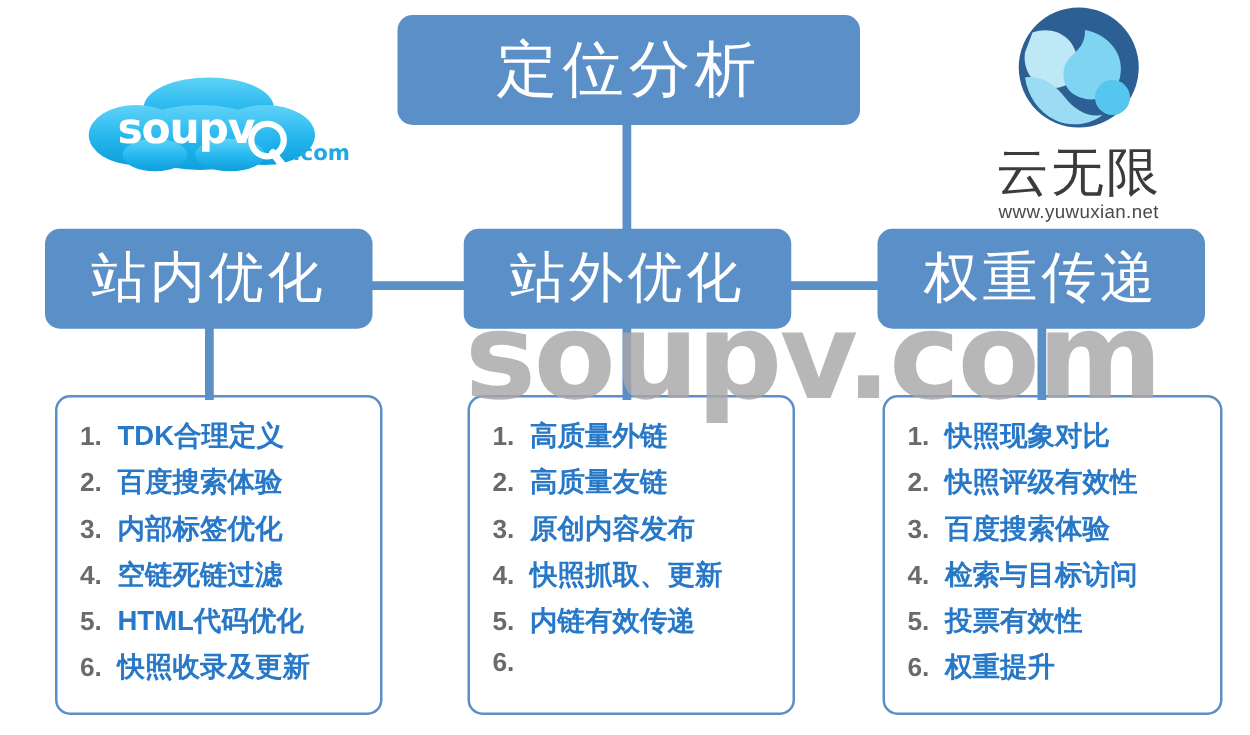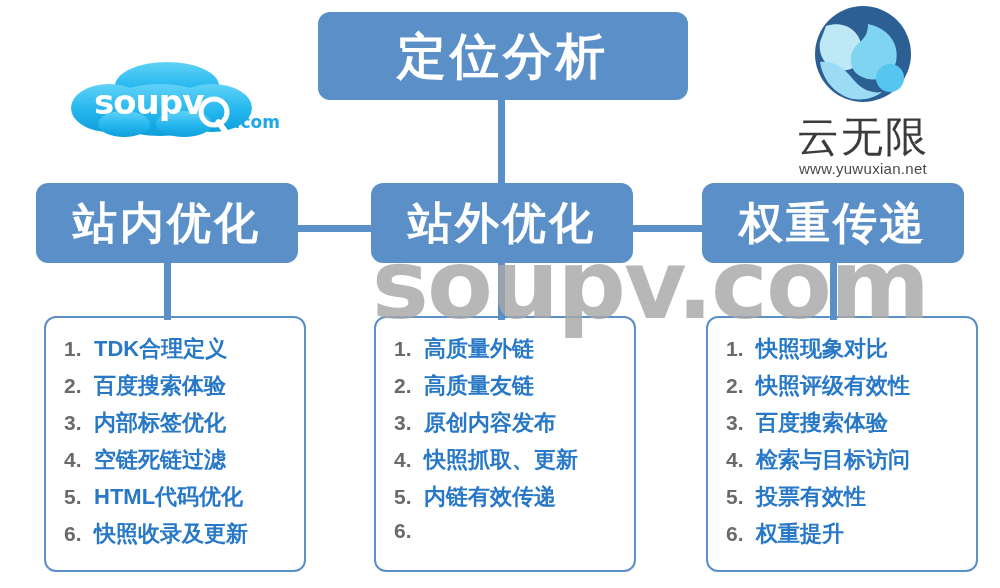--- a/index.html
+++ b/index.html
@@ -25,21 +25,21 @@
     border-radius: 12px;
     color: #ffffff;
     display: flex;
     align-items: center;
     justify-content: center;
     box-sizing: border-box;
     z-index: 4;
   }
   .blue-box .box-label {
     color: #ffffff;
-    font-weight: 700;
+    font-weight: 400;
     letter-spacing: 2px;
     white-space: nowrap;
     line-height: 1;
   }
 
   #box-top { left: 318px; top: 12px; width: 370px; height: 88px; }
   #box-top .box-label { font-size: 49px; letter-spacing: 4px; }
 
   #box-internal { left: 36px; top: 183px; width: 262px; height: 80px; justify-content: center; }
   #box-external { left: 371px; top: 183px; width: 262px; height: 80px; }

